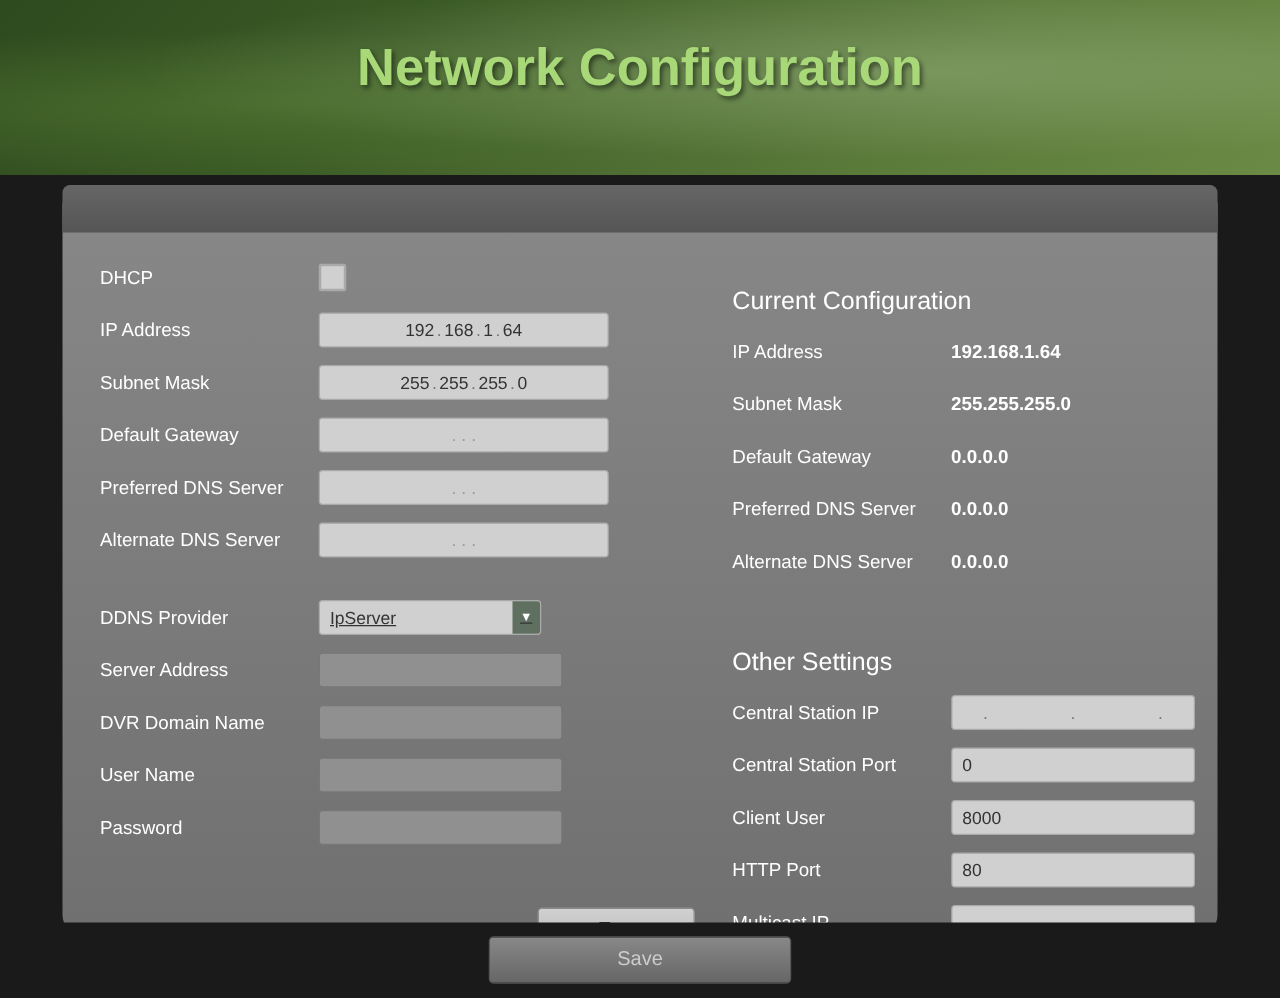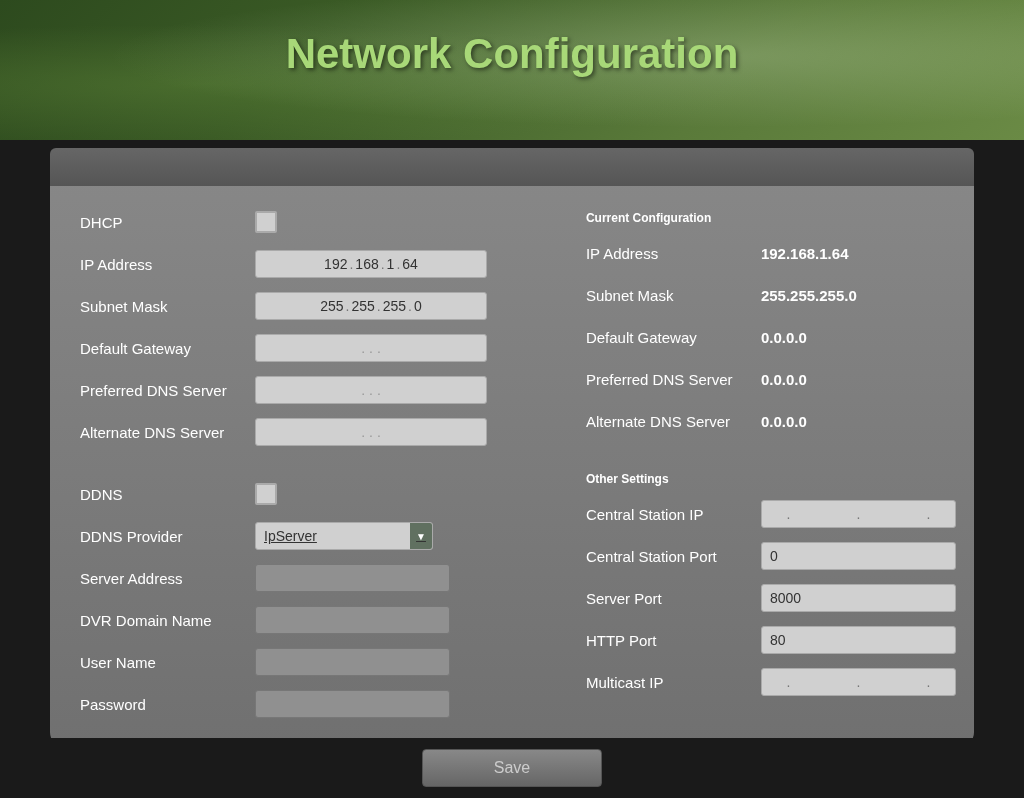--- a/index.html
+++ b/index.html
@@ -87,24 +87,24 @@
     }
 
     .form-value {
       color: #ffffff;
       font-size: 15px;
       font-weight: bold;
     }
 
     .section-title {
       color: #ffffff;
-      font-size: 12px;
-      font-weight: bold;
+      font-size: 20px;
+      font-weight: normal;
       margin-bottom: 12px;
-      margin-top: 5px;
+      margin-top: 24px;
     }
 
     .input-ip {
       display: flex;
       align-items: center;
       background: #d0d0d0;
       border: 1px solid #aaaaaa;
       border-radius: 3px;
       padding: 4px 8px;
       height: 28px;
@@ -201,21 +201,21 @@
       align-items: center;
       justify-content: center;
       gap: 20px;
       background: #1a1a1a;
     }
 
     .btn-save {
       background: linear-gradient(to bottom, #888, #666);
       border: 1px solid #555;
       border-radius: 4px;
-      width: 180px;
+      width: 242px;
       height: 38px;
       font-size: 16px;
       color: #ccc;
       cursor: pointer;
     }
 
     .btn-exit {
       background: linear-gradient(to bottom, #5a9a4a, #3a7a2a);
       border: 1px solid #2a5a1a;
       border-radius: 4px;
@@ -313,24 +313,20 @@
           <span style="color:#999">.</span>
             <span></span>
             <span style="color:#999">.</span>
             <span></span>
             <span style="color:#999">.</span>
         </div>
       </div>
 
       <div class="divider"></div>
 
-      <div class="form-row">
-        <span class="form-label">DDNS</span>
-        <div class="checkbox-box"></div>
-      </div>
 
       <div class="form-row">
         <span class="form-label">DDNS Provider</span>
         <div class="select-box">
           <span>IpServer</span>
           <div class="select-arrow">▼</div>
         </div>
       </div>
 
       <div class="form-row">
@@ -404,21 +400,21 @@
       </div>
 
       <div class="form-row">
         <span class="form-label">Central Station Port</span>
         <div class="input-text-right">
           <span>0</span>
         </div>
       </div>
 
       <div class="form-row">
-        <span class="form-label">Server Port</span>
+        <span class="form-label">Client User</span>
         <div class="input-text-right">
           <span>8000</span>
         </div>
       </div>
 
       <div class="form-row">
         <span class="form-label">HTTP Port</span>
         <div class="input-text-right">
           <span>80</span>
         </div>

